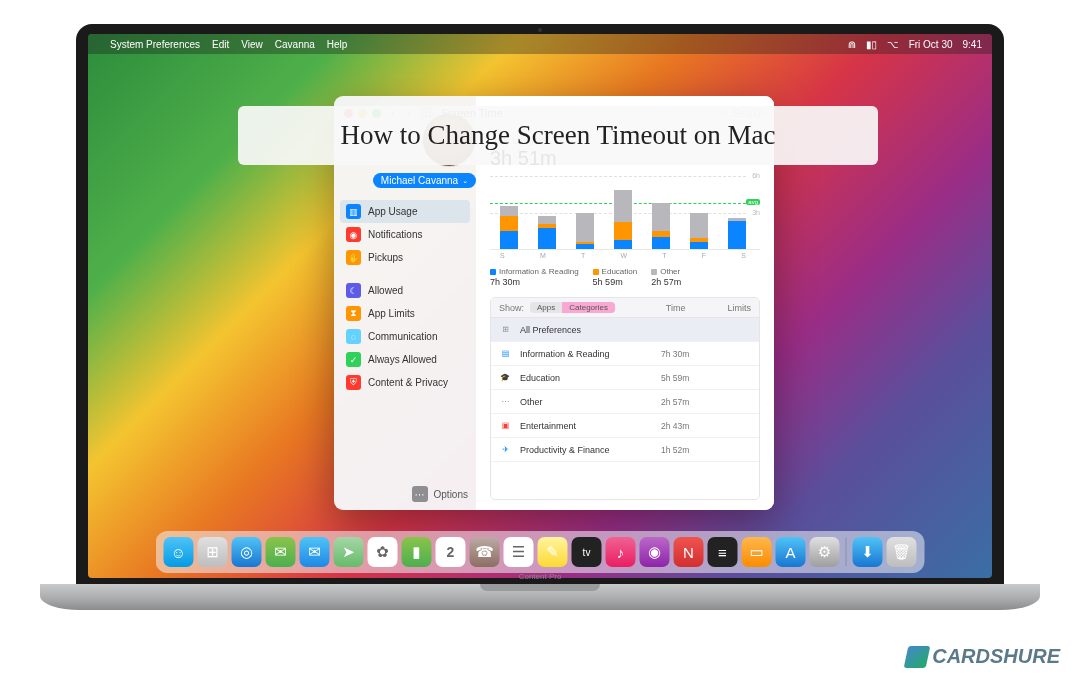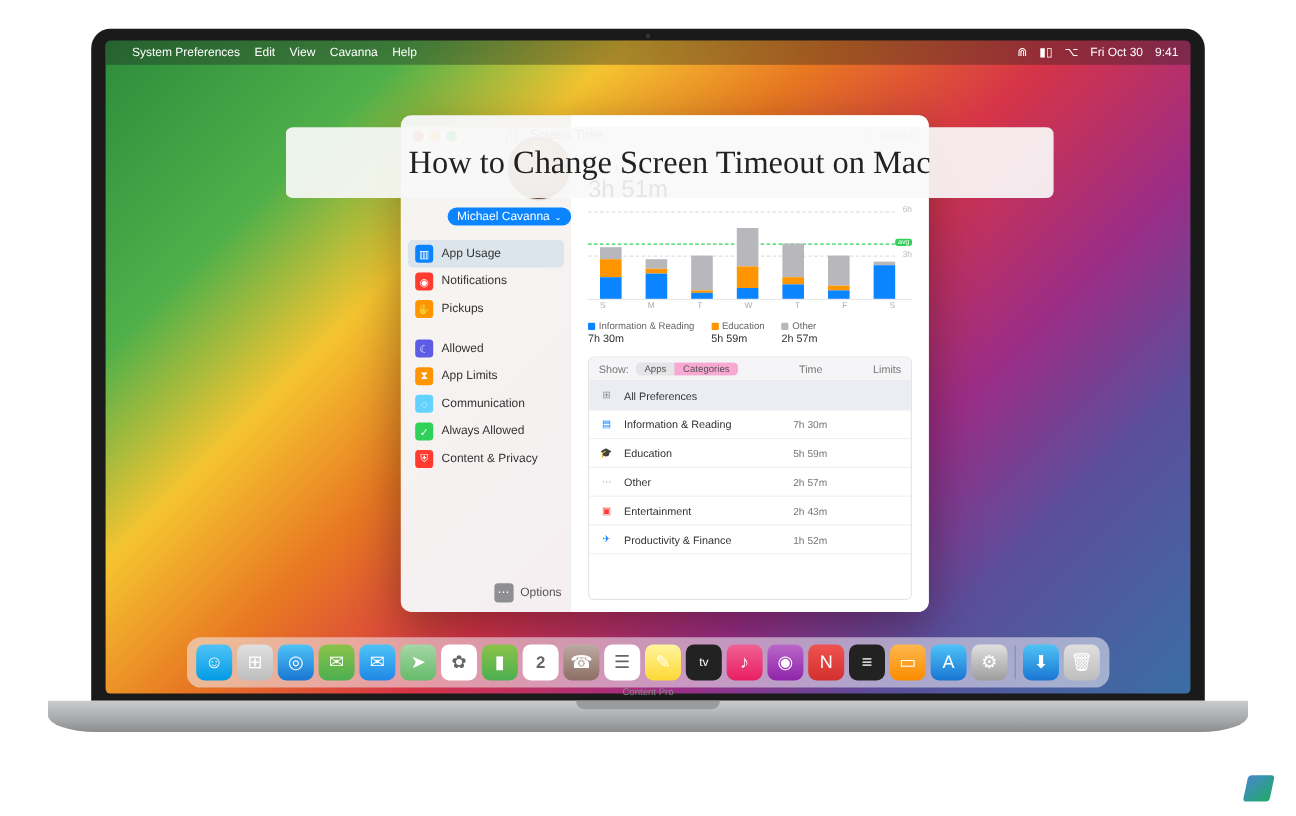--- a/index.html
+++ b/index.html
@@ -335,13 +335,14 @@
           <div class="dicon" style="background: linear-gradient(rgb(224, 224, 224), rgb(189, 189, 189));">🗑</div>
         </div>
     </div>
     <div class="mbp-label">Content Pro</div>
   </div>
   <div class="laptop-base"></div>
 </div>
 
 <div class="watermark">
   <div class="wicon"></div>
+  <span>CARDSHURE</span>
 </div>
 
 </body></html>

